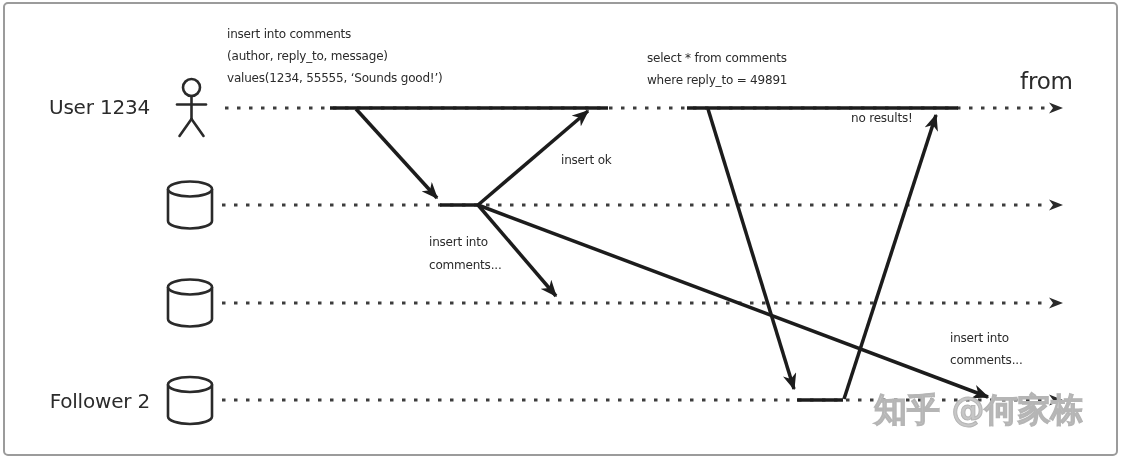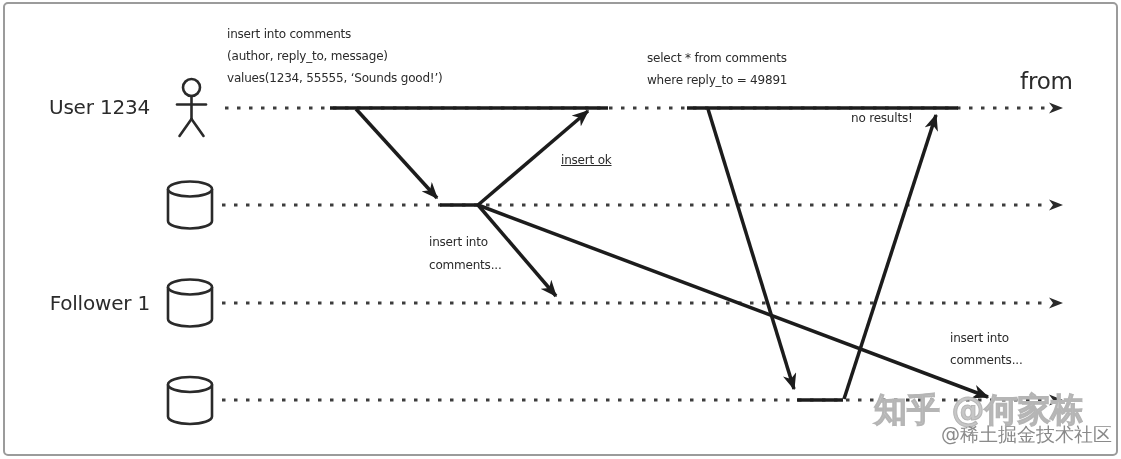--- a/index.html
+++ b/index.html
@@ -108,32 +108,31 @@
       <ellipse cx="190" cy="287" rx="22" ry="7.5"></ellipse>
     </g>
 
     <g stroke="#2a2a2a" stroke-width="2.6" fill="#ffffff">
       <path d="M168,384.5 V416.5 A22,7.5 0 0 0 212,416.5 V384.5"></path>
       <ellipse cx="190" cy="384.5" rx="22" ry="7.5"></ellipse>
     </g>
   </svg>
 
   <div class="txt actor-label" style="top:95px;">User 1234</div>
-  <div class="txt actor-label" style="top:291px;">Follower 1</div>
+  <div class="txt actor-label" style="top:389px;">Follower 2</div>
 
   <div class="txt" style="left:227px;top:23px;">insert into comments
 (author, reply_to, message)
 values(1234, 55555, ‘Sounds good!’)</div>
   <div class="txt" style="left:647px;top:47px;">select * from comments
 where reply_to = 49891</div>
-  <div class="txt" style="left:561px;top:149px;text-decoration:underline;">insert ok</div>
+  <div class="txt" style="left:561px;top:149px;">insert ok</div>
   <div class="txt" style="left:851px;top:71px;margin-top:36px;">no results!</div>
   <div class="txt time-label" style="left:1020px;top:68px;">from</div>
   <div class="txt" style="left:429px;top:231px;line-height:23px;">insert into
 comments...</div>
   <div class="txt" style="left:950px;top:327px;">insert into
 comments...</div>
 
   <div class="wm-zhihu">知乎 @何家栋</div>
-  <div class="wm-juejin">@稀土掘金技术社区</div>
 
   <div class="frame"></div>
 </div>
 
 </body></html>

